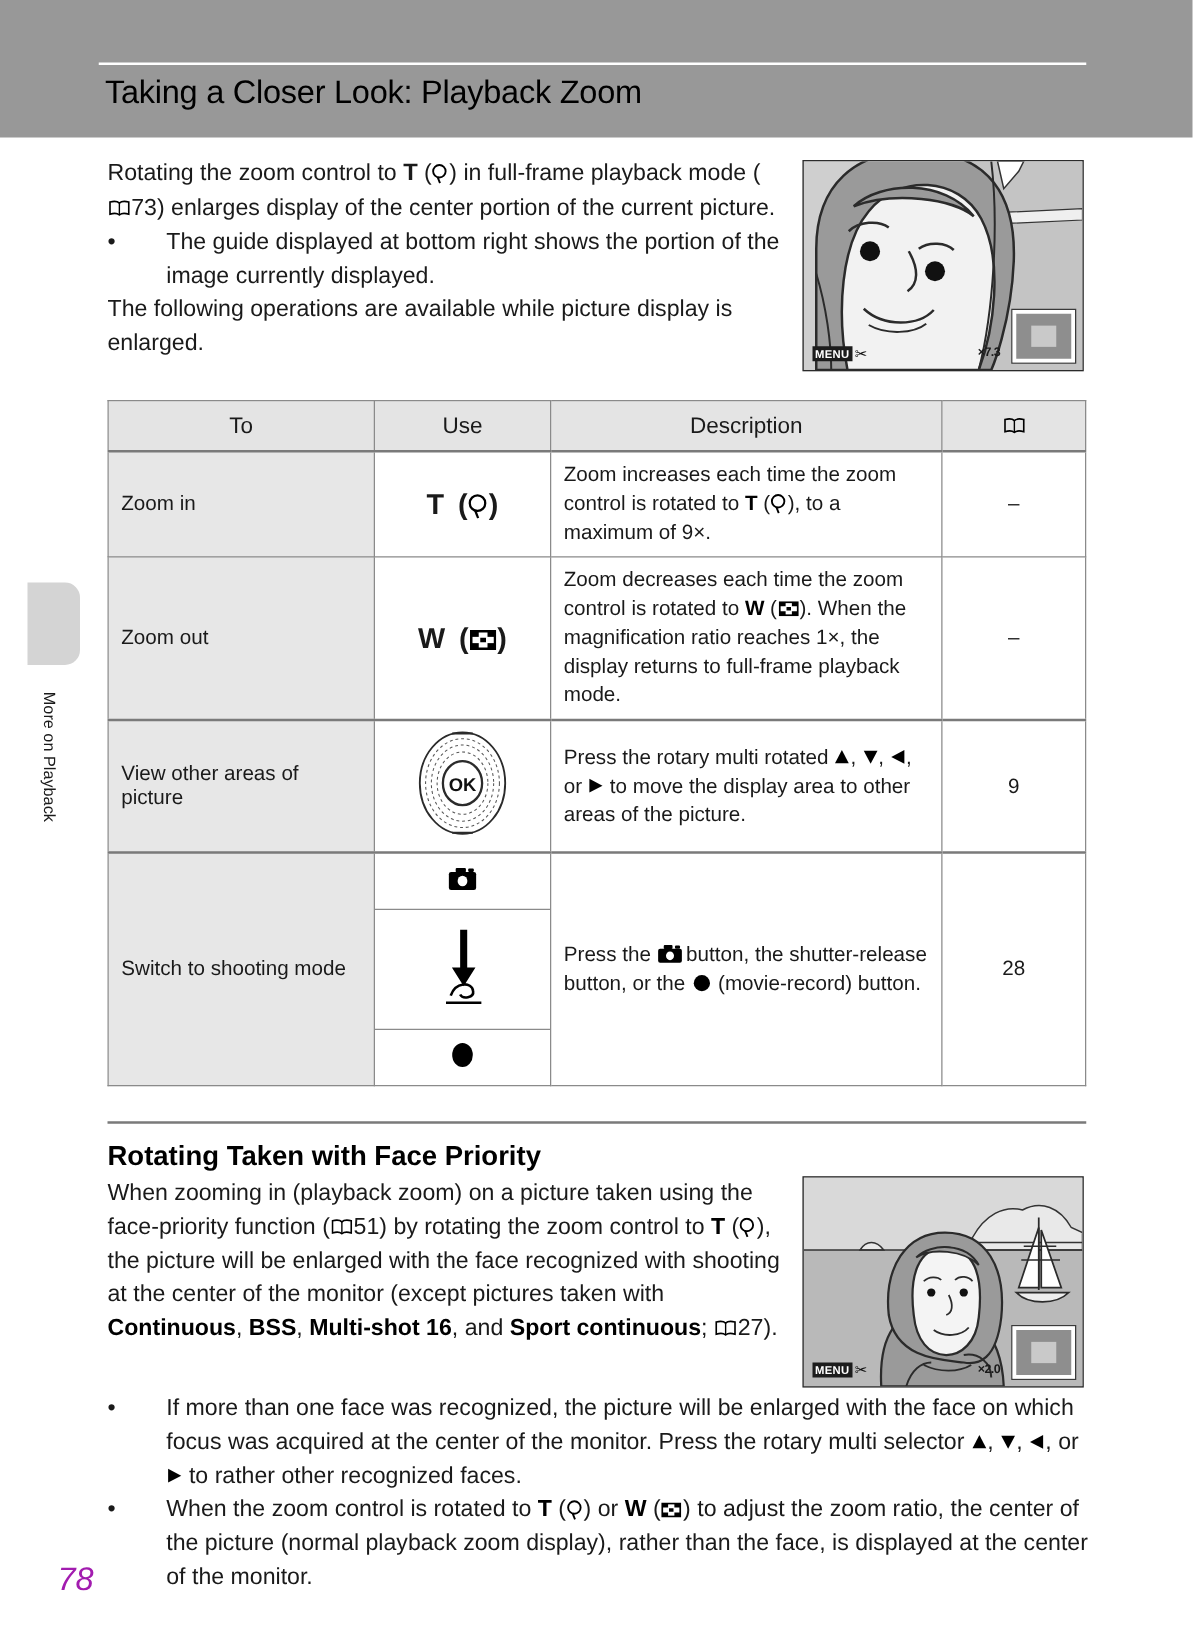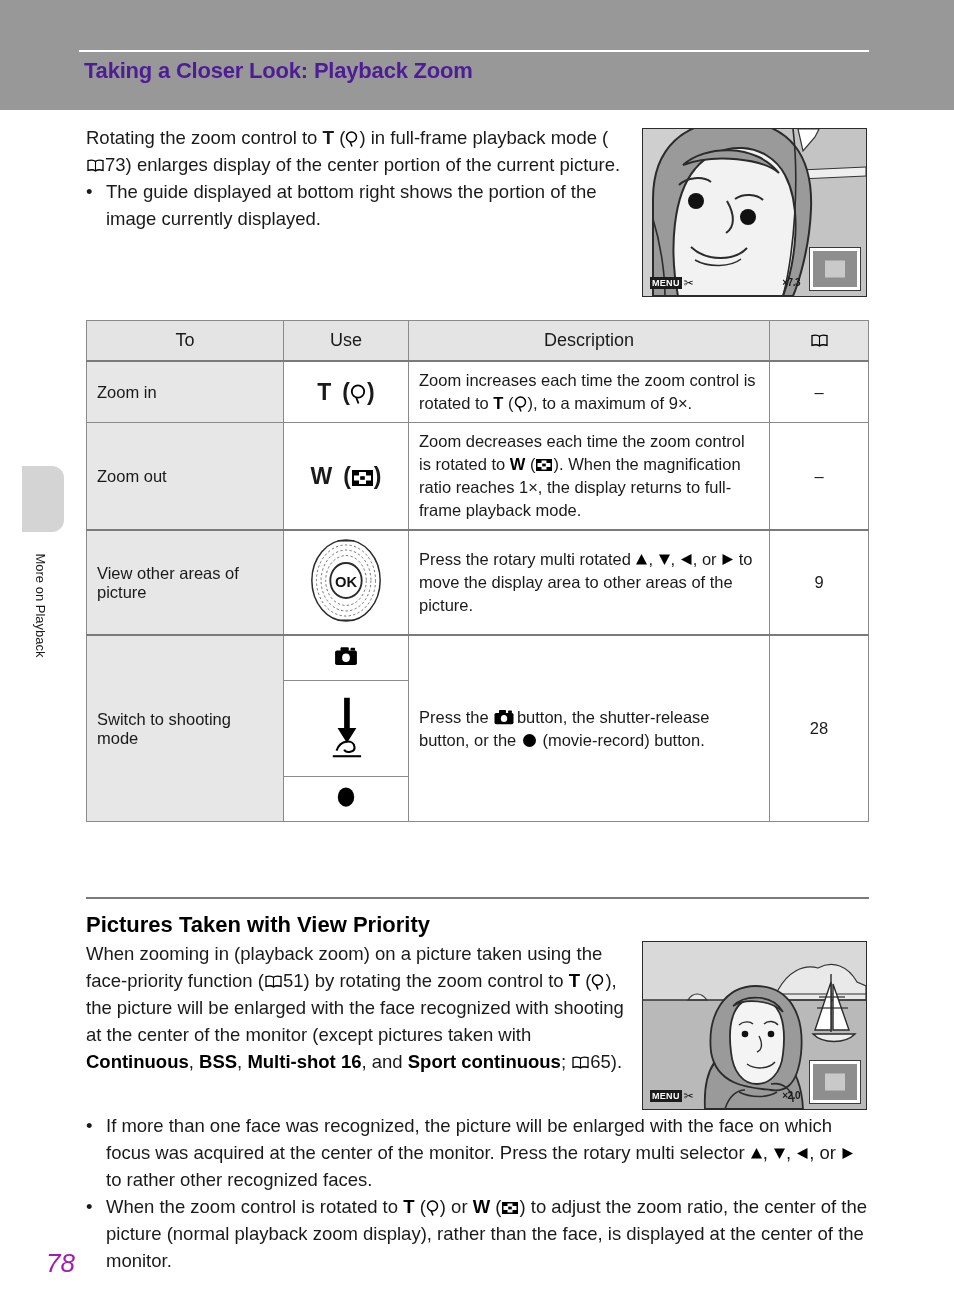--- a/index.html
+++ b/index.html
@@ -17,22 +17,22 @@
   .header-band{
     position:absolute;left:0;top:0;width:954px;height:110px;
     background:#989898;
   }
   .header-rule{
     position:absolute;left:79px;top:50px;width:790px;height:2px;
     background:#ffffff;
   }
   .header-title{
     position:absolute;left:84px;top:58px;
-    font-size:22px;font-weight:bold;letter-spacing:-0.2px;
-    color:#4c1d95;white-space:nowrap;
+    font-size:26px;font-weight:normal;letter-spacing:-0.2px;
+    color:#000000;white-space:nowrap;
   }
 
   
   .side-tab{
     position:absolute;left:22px;top:466px;width:42px;height:66px;
     background:#d4d4d4;border-radius:0 12px 12px 0;
   }
   .side-label{
     position:absolute;left:-40px;top:598px;width:160px;
     text-align:center;
@@ -48,21 +48,21 @@
   }
 
   
   .intro{
     position:absolute;left:86px;top:124px;width:540px;
     font-size:18.5px;line-height:27px;color:#1a1a1a;
   }
   .intro p{margin:0;}
   .bullet-row{display:flex;margin:0;}
   .bullet-dot{width:20px;flex:none;text-align:left;}
-  .bullet-text{flex:1;}
+  .bullet-text{flex:1;margin-left:27px;}
 
   
   .g-book{
     display:inline-block;width:17px;height:13px;position:relative;
     vertical-align:-1px;margin:0 1px;
   }
   .g-book svg{display:block;}
   .g-T{font-weight:bold;font-size:19px;}
   .g-mag{
     display:inline-block;width:14px;height:16px;vertical-align:-3px;
@@ -121,21 +121,21 @@
     border-collapse:collapse;
     font-size:16.5px;color:#1a1a1a;
   }
   .tbl td,.tbl th{
     border:1px solid #8a8a8a;
     padding:7px 10px;
     vertical-align:middle;
     font-weight:normal;
   }
   .tbl .thead td{
-    background:#e4e4e4;text-align:center;font-size:18px;padding:8px 6px;
+    background:#e4e4e4;text-align:center;font-size:18px;padding:8px 18px;
     border-bottom:2px solid #7a7a7a;
     margin-top:40px;
   }
   .tbl .c-to{width:176px;background:#e7e7e7;}
   .tbl .c-use{width:104px;text-align:center;background:#ffffff;}
   .tbl .c-desc{background:#ffffff;line-height:23px;}
   .tbl .c-pg{width:78px;text-align:center;background:#ffffff;}
   .sep-top td{border-top:2px solid #7a7a7a;}
   .tbl-bottom{
     position:absolute;left:86px;width:783px;height:2px;background:#7a7a7a;
@@ -186,20 +186,21 @@
             <circle cx="6.5" cy="6" r="5" fill="none" stroke="#000" stroke-width="1.5"></circle>
             <path d="M5 10.5 L7 15.5" stroke="#000" stroke-width="1.5" fill="none"></path>
           </svg></span><span>) in full-frame playback mode (</span><span class="g-book"><svg viewBox="0 0 17 13" width="17" height="13">
             <path d="M8.5 2.5 C7 1 3.5 1 1 1.6 L1 11.4 C3.5 10.6 7 10.7 8.5 12 C10 10.7 13.5 10.6 16 11.4 L16 1.6 C13.5 1 10 1 8.5 2.5 Z" fill="none" stroke="#000" stroke-width="1.3"></path>
             <path d="M8.5 2.5 L8.5 12" stroke="#000" stroke-width="1.1"></path>
           </svg></span><span>73</span><span>) enlarges display of the center portion of the current picture.</span></p>
     <div class="bullet-row">
       <span class="bullet-dot">•</span>
       <span class="bullet-text">The guide displayed at bottom right shows the portion of the image currently displayed.</span>
     </div>
+    <p>The following operations are available while picture display is enlarged.</p>
   </div>
 
   <div class="shot" id="shot-top">
     <svg viewBox="0 0 223 167" width="223" height="167" style="display:block">
       <rect x="0" y="0" width="223" height="167" fill="#cfcfcf"></rect>
       <rect x="135" y="0" width="88" height="167" fill="#c4c4c4"></rect>
       <path d="M135 42 L223 38 L223 47 L135 51 Z" fill="#efefef" stroke="#333" stroke-width="1"></path>
       <path d="M155 0 L160 22 L172 8 L176 0 Z" fill="#ffffff" stroke="#333" stroke-width="1.2"></path>
       <path d="M10 167 L10 70 C10 20 40 -10 95 -8 C148 -6 170 28 168 80 C166 130 150 167 150 167 Z" fill="#9a9a9a" stroke="#2b2b2b" stroke-width="2"></path>
       <path d="M35 167 C26 120 30 66 52 40 C76 10 124 12 142 46 C160 80 152 135 140 167 Z" fill="#f2f2f2" stroke="#2b2b2b" stroke-width="2"></path>
@@ -339,33 +340,33 @@
                 <rect x="5" y="1" width="7" height="3.2" rx="0.8" fill="#000"></rect>
                 <rect x="14" y="1.4" width="4" height="2.6" rx="0.8" fill="#000"></rect>
                 <ellipse cx="10" cy="9.6" rx="3.2" ry="3.5" fill="#fff"></ellipse>
               </svg></span><span> button, the shutter-release button, or the </span><span class="g-rec"></span><span> (movie-record) button.</span></td>
         <td class="c-pg">28</td>
       </tr>
     </tbody>
   </table>
   <div class="tbl-bottom" style="top:897px"></div>
 
-  <div class="fp-title">Pictures Taken with View Priority</div>
+  <div class="fp-title">Rotating Taken with Face Priority</div>
 
   <div class="fp-body">
     <span>When zooming in (playback zoom) on a picture taken using the face-priority function (</span><span class="g-book"><svg viewBox="0 0 17 13" width="17" height="13">
           <path d="M8.5 2.5 C7 1 3.5 1 1 1.6 L1 11.4 C3.5 10.6 7 10.7 8.5 12 C10 10.7 13.5 10.6 16 11.4 L16 1.6 C13.5 1 10 1 8.5 2.5 Z" fill="none" stroke="#000" stroke-width="1.3"></path>
           <path d="M8.5 2.5 L8.5 12" stroke="#000" stroke-width="1.1"></path>
         </svg></span><span>51</span><span>) by rotating the zoom control to </span><b>T</b><span> (</span><span class="g-mag"><svg viewBox="0 0 14 16" width="14" height="16">
           <circle cx="6.5" cy="6" r="5" fill="none" stroke="#000" stroke-width="1.5"></circle>
           <path d="M5 10.5 L7 15.5" stroke="#000" stroke-width="1.5" fill="none"></path>
         </svg></span><span>), the picture will be enlarged with the face recognized with shooting at the center of the monitor (except pictures taken with </span><b>Continuous</b><span>, </span><b>BSS</b><span>, </span><b>Multi-shot 16</b><span>, and </span><b>Sport continuous</b><span>; </span><span class="g-book"><svg viewBox="0 0 17 13" width="17" height="13">
           <path d="M8.5 2.5 C7 1 3.5 1 1 1.6 L1 11.4 C3.5 10.6 7 10.7 8.5 12 C10 10.7 13.5 10.6 16 11.4 L16 1.6 C13.5 1 10 1 8.5 2.5 Z" fill="none" stroke="#000" stroke-width="1.3"></path>
           <path d="M8.5 2.5 L8.5 12" stroke="#000" stroke-width="1.1"></path>
-        </svg></span><span>65</span><span>).</span>
+        </svg></span><span>27</span><span>).</span>
   </div>
 
   <div class="shot" id="shot-bottom">
     <svg viewBox="0 0 223 167" width="223" height="167" style="display:block">
       <rect x="0" y="0" width="223" height="167" fill="#cfcfcf"></rect>
       <rect x="0" y="0" width="223" height="58" fill="#d9d9d9"></rect>
       <rect x="0" y="58" width="223" height="109" fill="#b9b9b9"></rect>
       <path d="M135 48 C145 30 160 22 175 26 C190 18 205 24 214 40 L223 44 L223 58 L130 58 Z" fill="#e9e9e9" stroke="#333" stroke-width="1.2"></path>
       <path d="M45 58 C50 50 58 50 64 58 Z" fill="#e9e9e9" stroke="#333" stroke-width="1.2"></path>
       <path d="M0 58 L223 58" stroke="#333" stroke-width="1.3"></path>

